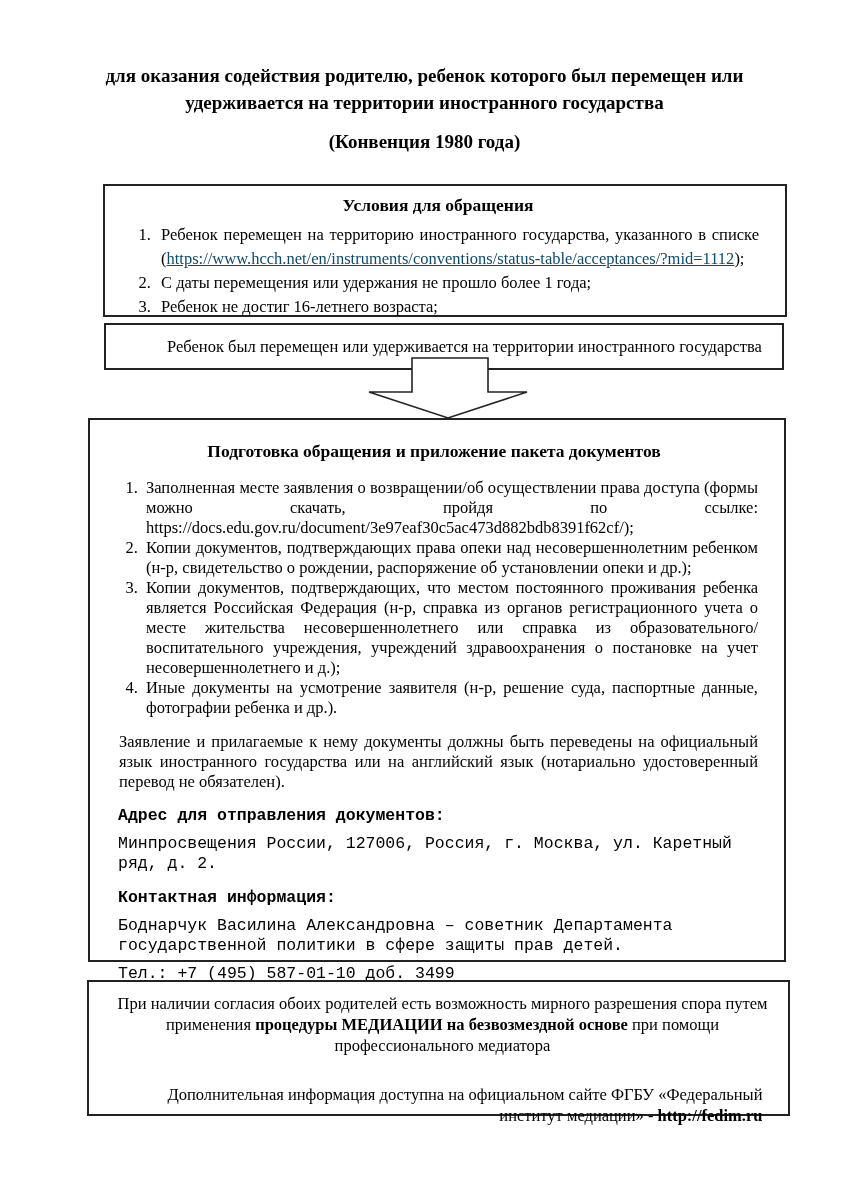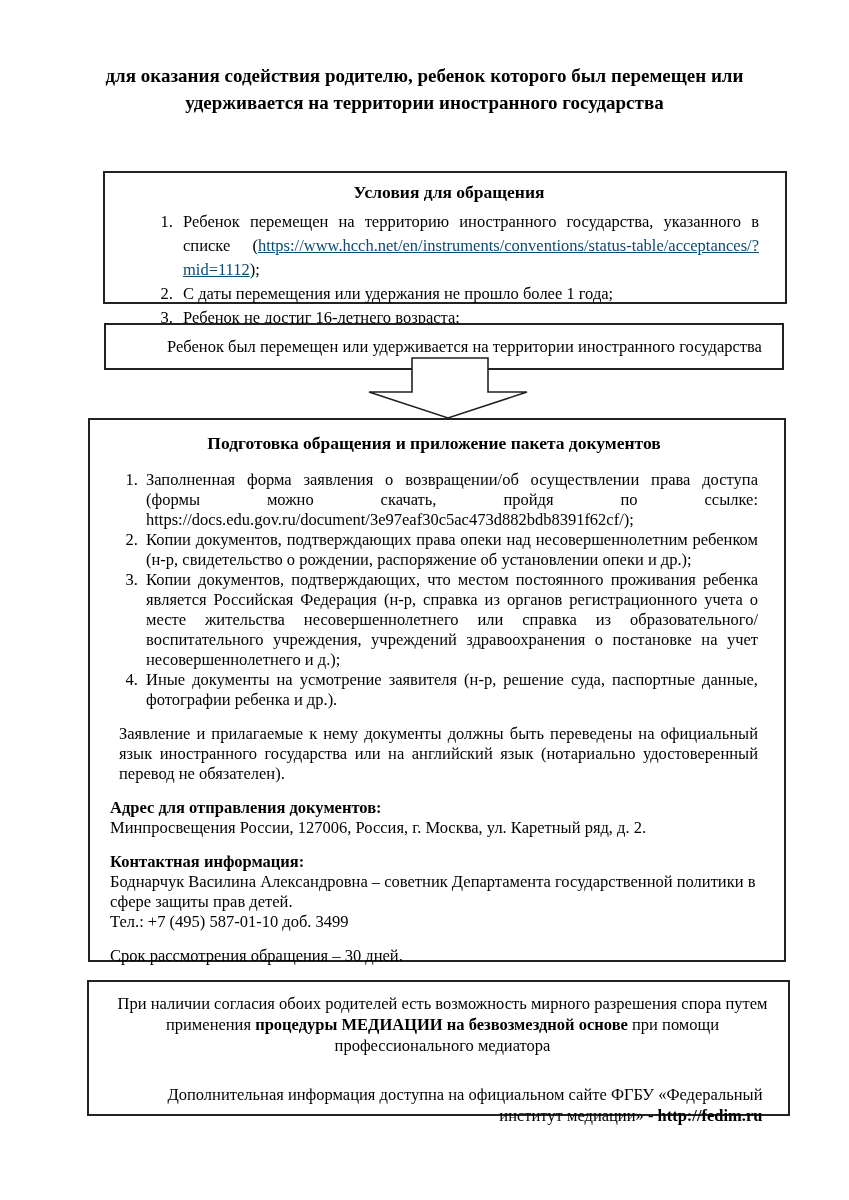--- a/index.html
+++ b/index.html
@@ -24,53 +24,54 @@
     position:absolute;
     border:2px solid #222222;
     box-sizing:border-box;
     background:#fff;
     padding-left:41px;
   }
   .box-header{
     text-align:center;font-weight:bold;font-size:17.5px;margin:0;
   }
   
-  .box1{left:103px;top:171px;width:684px;height:133px;padding:9px 26px 0 34px;}
+  .box1{left:103px;top:184px;width:684px;height:133px;padding:9px 26px 0 12px;}
   .box1 ol{margin:7px 0 0 0;padding-left:38px;font-size:16.5px;line-height:24px;}
   .box1 li{text-align:justify;padding-left:6px;}
   
   .box2{left:104px;top:323px;width:680px;height:47px;
         display:flex;align-items:center;justify-content:center;}
   .box2-text{font-size:16.5px;text-align:center;margin:0;padding:0 10px;}
   
   .arrow-wrap{position:absolute;left:368px;top:357px;width:160px;height:62px;z-index:3;line-height:0;}
   
   .box3{left:88px;top:418px;width:698px;height:544px;padding:13px 26px 0 20px;font-size:16.5px;line-height:20px;}
-  .box3 .box-header{margin-top:0;font-family:Liberation Serif, serif;}
+  .box3 .box-header{margin-top:8px;font-family:Liberation Serif, serif;}
   .box3 ol{margin:17px 0 0 0;padding-left:32px;}
   .box3 li{text-align:justify;padding-left:4px;}
   .note{ text-align:justify;margin:14px 0 0 9px;}
   .blk{margin:14px 0 0 0;}
   .blk-h{font-weight:bold;margin:0;}
-  .blk p{margin:0;}
+  .blk p{margin:8px;font-family:Liberation Mono, monospace;}
   a.doc-link{color:#0c4a6e;text-decoration:underline;}
   
   .box4{left:87px;top:980px;width:703px;height:136px;padding:11px 0 0 8px;
         font-size:16.5px;line-height:21px;text-align:center;}
   .box4 p{margin:0;}
   .box4 .p2{margin:28px auto 0 auto;max-width:640px;text-align:right;}
   .b{font-weight:bold;}
 </style>
 </head>
 <body>
 
 <div class="page">
 
   <div class="title-block">
     <p class="title-sub">для оказания содействия родителю, ребенок которого был перемещен или удерживается на территории иностранного государства</p>
+    <p class="title-conv">(Конвенция 1980 года)</p>
   </div>
 
   <div class="frame box1">
     <p class="box-header">Условия для обращения</p>
     <ol>
       <li><span>Ребенок перемещен на территорию иностранного государства, указанного в списке (</span><a class="doc-link" href="#">https://www.hcch.net/en/instruments/conventions/status-table/acceptances/?mid=1112</a><span>);</span></li>
       <li>С даты перемещения или удержания не прошло более 1 года;</li>
       <li>Ребенок не достиг 16-летнего возраста;</li>
     </ol>
   </div>
@@ -81,21 +82,21 @@
 
   <div class="arrow-wrap">
     <svg width="160" height="62" viewBox="0 0 160 62" xmlns="http://www.w3.org/2000/svg">
       <polygon points="44,1 120,1 120,35 159,35 80,61 1,35 44,35" fill="#ffffff" stroke="#222222" stroke-width="1.6" stroke-linejoin="miter"></polygon>
     </svg>
   </div>
 
   <div class="frame box3">
     <p class="box-header">Подготовка обращения и приложение пакета документов</p>
     <ol>
-      <li>Заполненная форма заявления о возвращении/об осуществлении права доступа (формы можно скачать, пройдя по ссылке: https://docs.edu.gov.ru/document/3e97eaf30c5ac473d882bdb8391f62cf/);</li>
+      <li>Заполненная месте заявления о возвращении/об осуществлении права доступа (формы можно скачать, пройдя по ссылке: https://docs.edu.gov.ru/document/3e97eaf30c5ac473d882bdb8391f62cf/);</li>
       <li>Копии документов, подтверждающих права опеки над несовершеннолетним ребенком (н-р, свидетельство о рождении, распоряжение об установлении опеки и др.);</li>
       <li>Копии документов, подтверждающих, что местом постоянного проживания ребенка является Российская Федерация (н-р, справка из органов регистрационного учета о месте жительства несовершеннолетнего или справка из образовательного/воспитательного учреждения, учреждений здравоохранения о постановке на учет несовершеннолетнего и д.);</li>
       <li>Иные документы на усмотрение заявителя (н-р, решение суда, паспортные данные, фотографии ребенка и др.).</li>
     </ol>
 
     <p class="note">Заявление и прилагаемые к нему документы должны быть переведены на официальный язык иностранного государства или на английский язык (нотариально удостоверенный перевод не обязателен).</p>
 
     <div class="blk">
       <p class="blk-h">Адрес для отправления документов:</p>
       <p>Минпросвещения России, 127006, Россия, г. Москва, ул. Каретный ряд, д. 2.</p>

